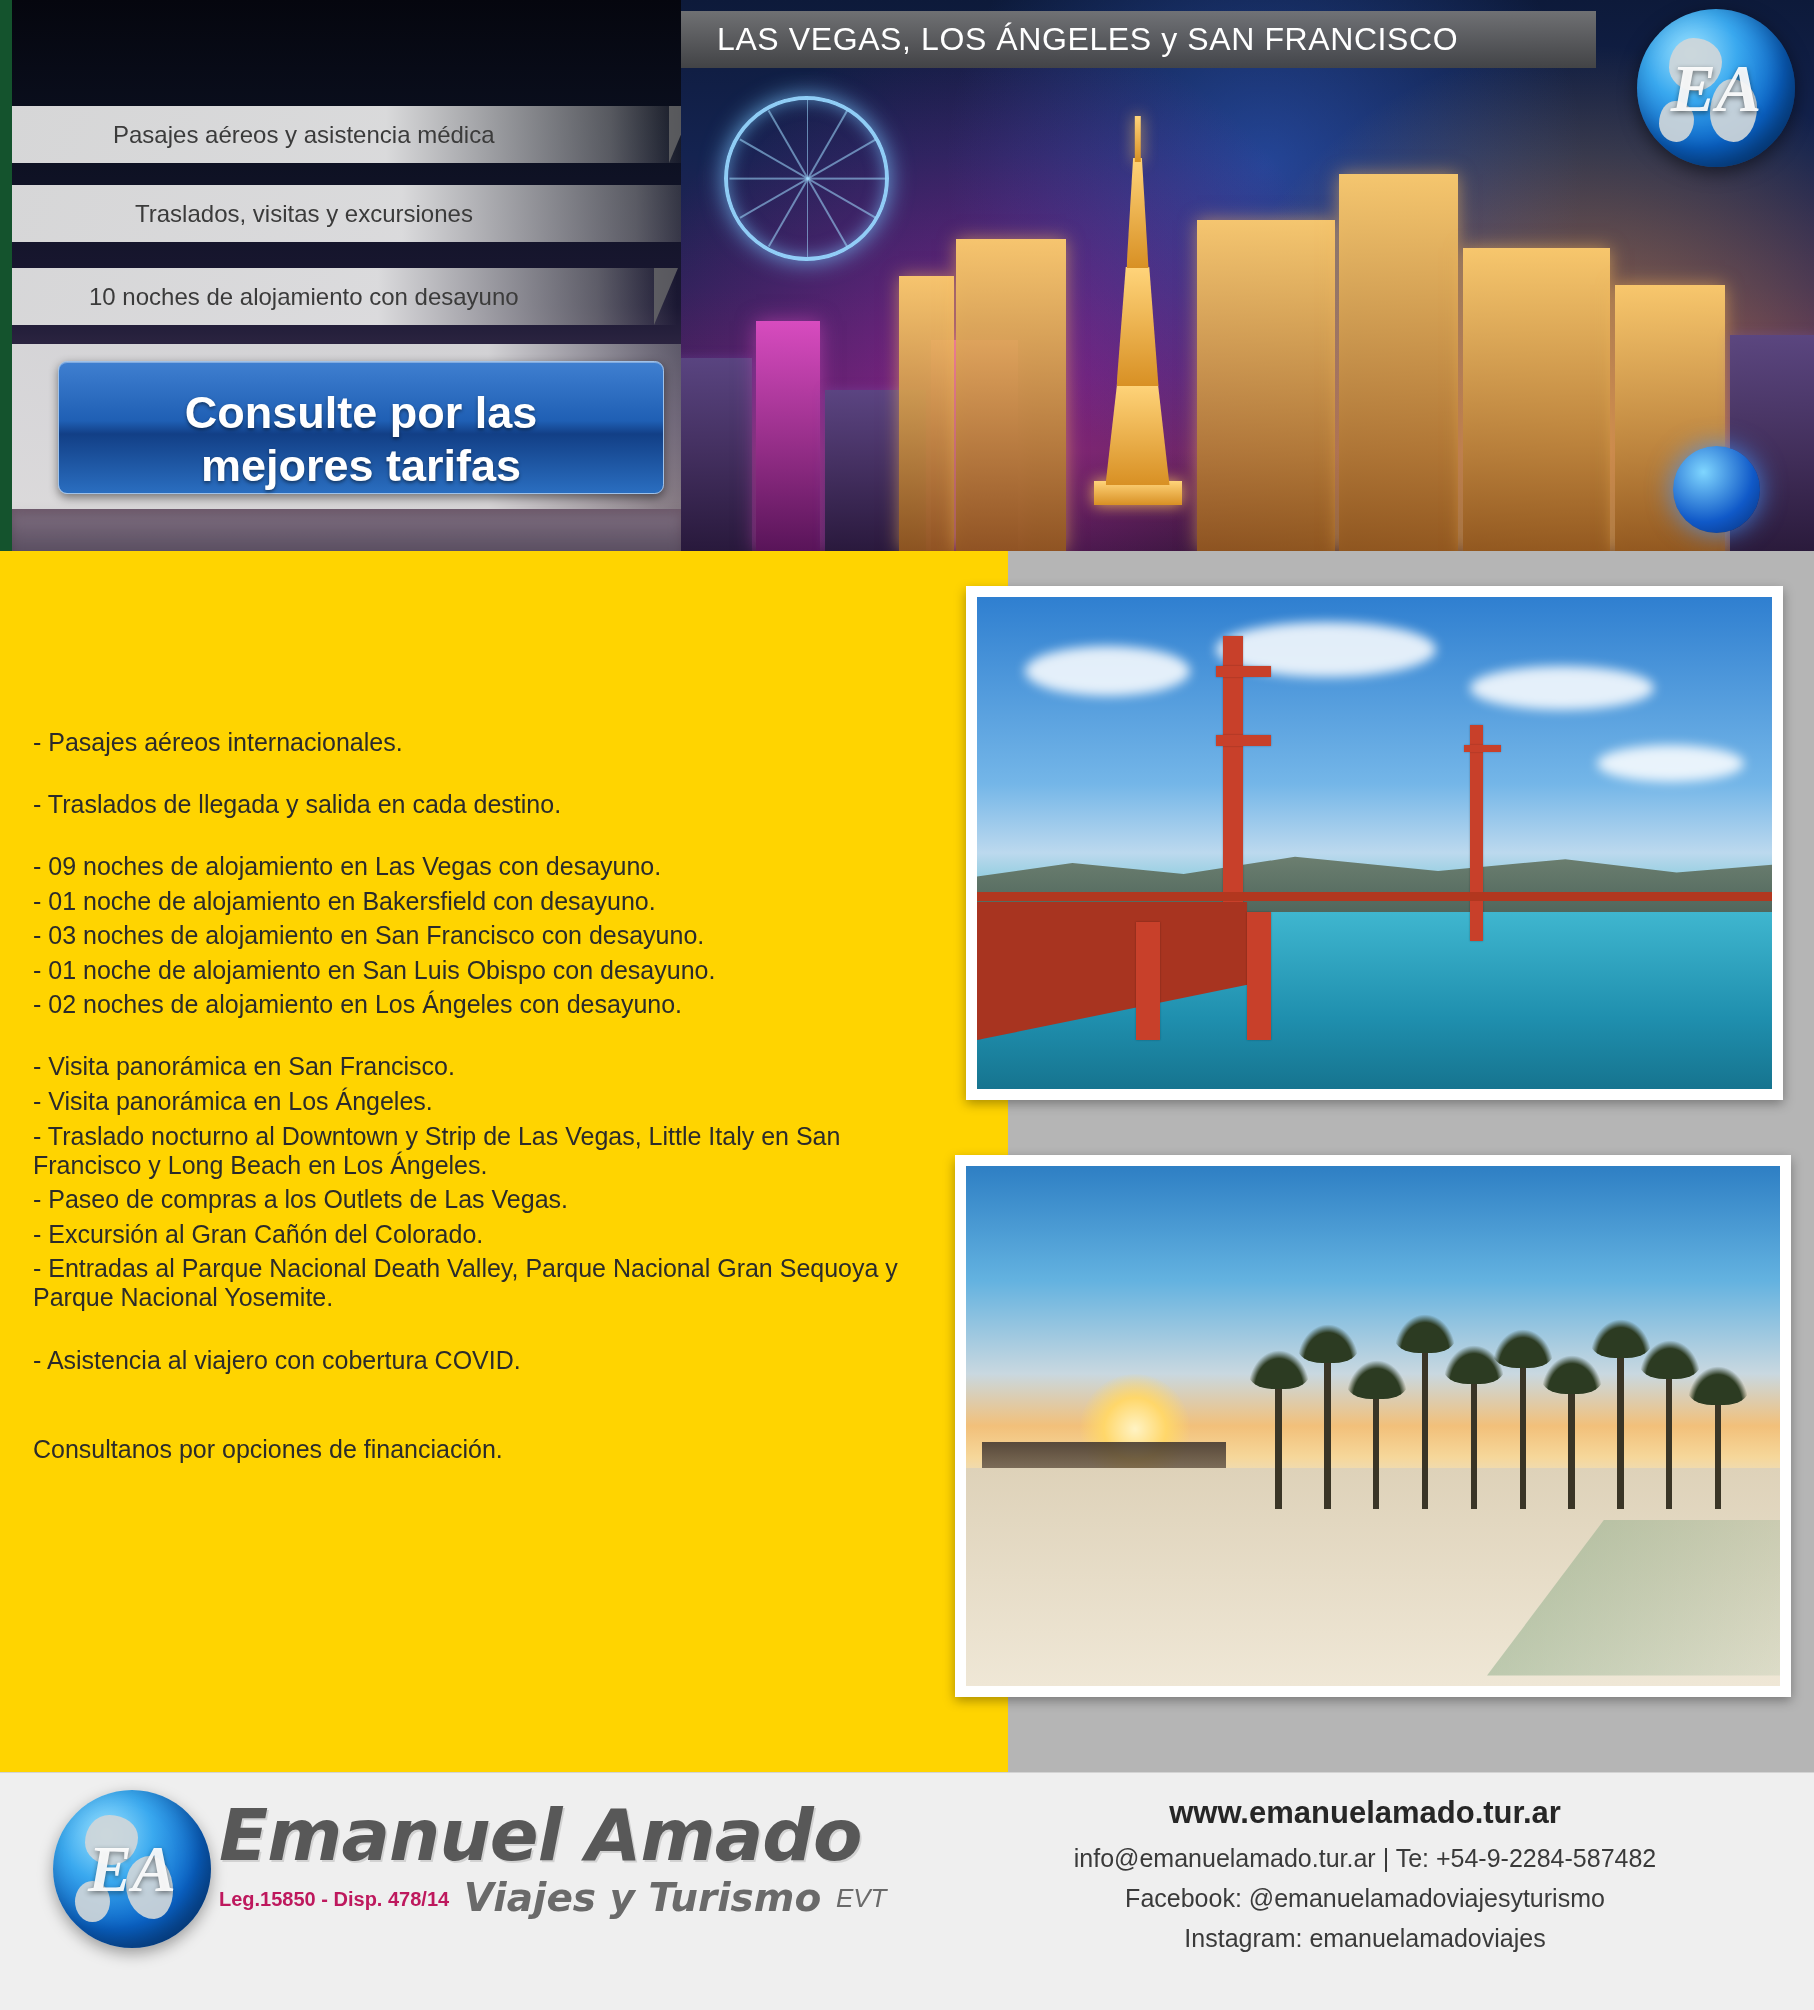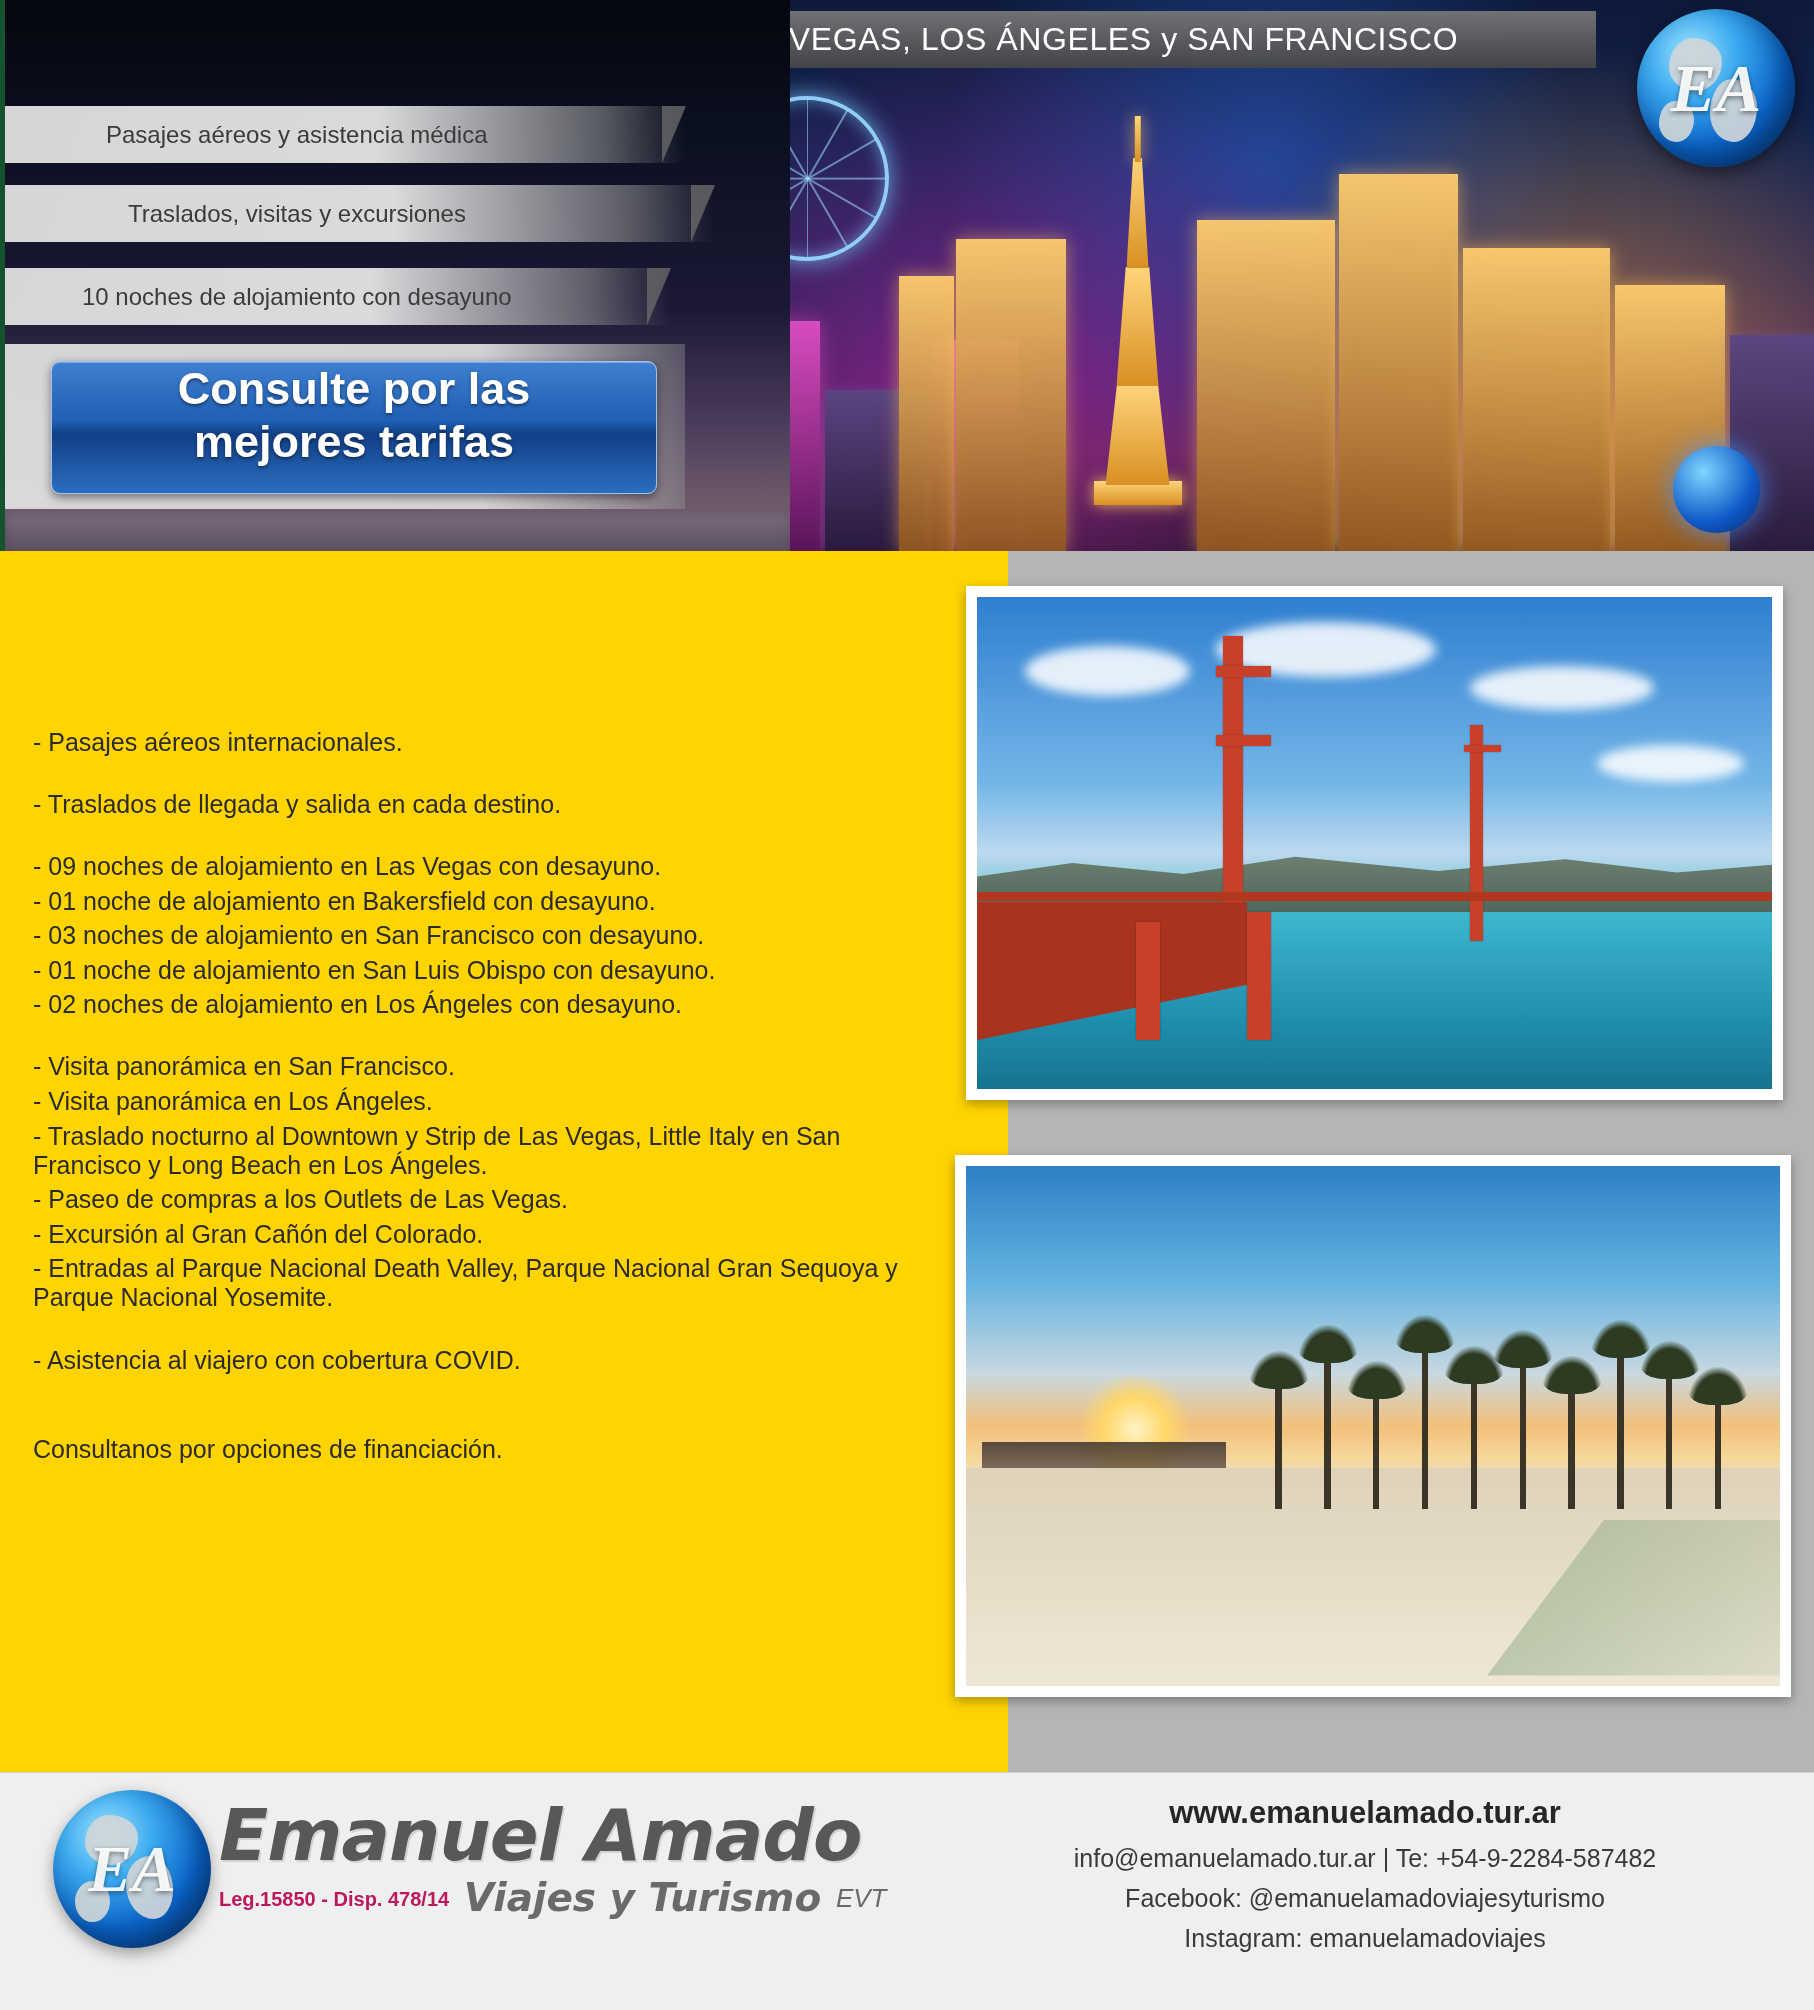--- a/index.html
+++ b/index.html
@@ -96,21 +96,21 @@
     position:absolute; inset:0;
     display:flex; align-items:center; justify-content:center;
     font-family:"Liberation Serif", serif;
     font-size:68px; font-style:italic; font-weight:700;
     color:rgba(255,255,255,0.92);
     text-shadow:0 1.8px 5.5px rgba(0,0,0,0.5);
   }
 
   
   .left-panel {
-    position:absolute; left:5px; top:0; width:785px; height:680px;
+    position:absolute; left:12px; top:0; width:669px; height:680px;
     background:linear-gradient(to bottom, #05060e 0%, #0b1020 20%, #1b1833 45%, #4a3b5a 62%, #6e5a6a 74%, #3a2f45 88%, #14101e 100%);
     overflow:hidden;
   }
   .left-panel::after {
     content:""; position:absolute; left:0; right:0; top:514px; height:165px;
     background:linear-gradient(to bottom, rgba(160,150,170,0.35), rgba(20,16,30,0.9));
     filter:blur(5.5px);
   }
   .feat {
     position:absolute; left:0; height:57px;
@@ -130,21 +130,21 @@
   .cta-wrap {
     position:absolute; left:0; top:344px; width:680px; height:165px;
     background:linear-gradient(to right, rgba(228,228,228,0.92) 0%, rgba(228,228,228,0.9) 70%, rgba(150,150,150,0.4) 100%);
   }
   .cta {
     position:absolute; left:46px; top:16.5px; width:606px; height:133px;
     border-radius:9.2px;
     background:linear-gradient(to bottom, #3f7fd0 0%, #1f5fb4 45%, #123f86 55%, #2a6ec0 100%);
     border:1.8px solid #9fc2ea;
     box-shadow:0 3.7px 9.2px rgba(0,0,0,0.45), inset 0 0.9px 0 rgba(255,255,255,0.35);
-    display:flex; align-items:flex-start; justify-content:center;
+    display:flex; align-items:flex-end; justify-content:center;
     text-align:center;
   }
   .cta span {
     color:#ffffff; font-size:45px; font-weight:700; line-height:1.18;
     text-shadow:0 1.8px 3.7px rgba(0,0,0,0.45);
   }
   .left-strip {
     position:absolute; left:0; top:510px; width:680px; height:170px;
     background:linear-gradient(to bottom, rgba(230,230,230,0.0) 0%, rgba(230,230,230,0.0) 60%, rgba(235,235,235,0.95) 60%, rgba(235,235,235,0.95) 100%);
   }

